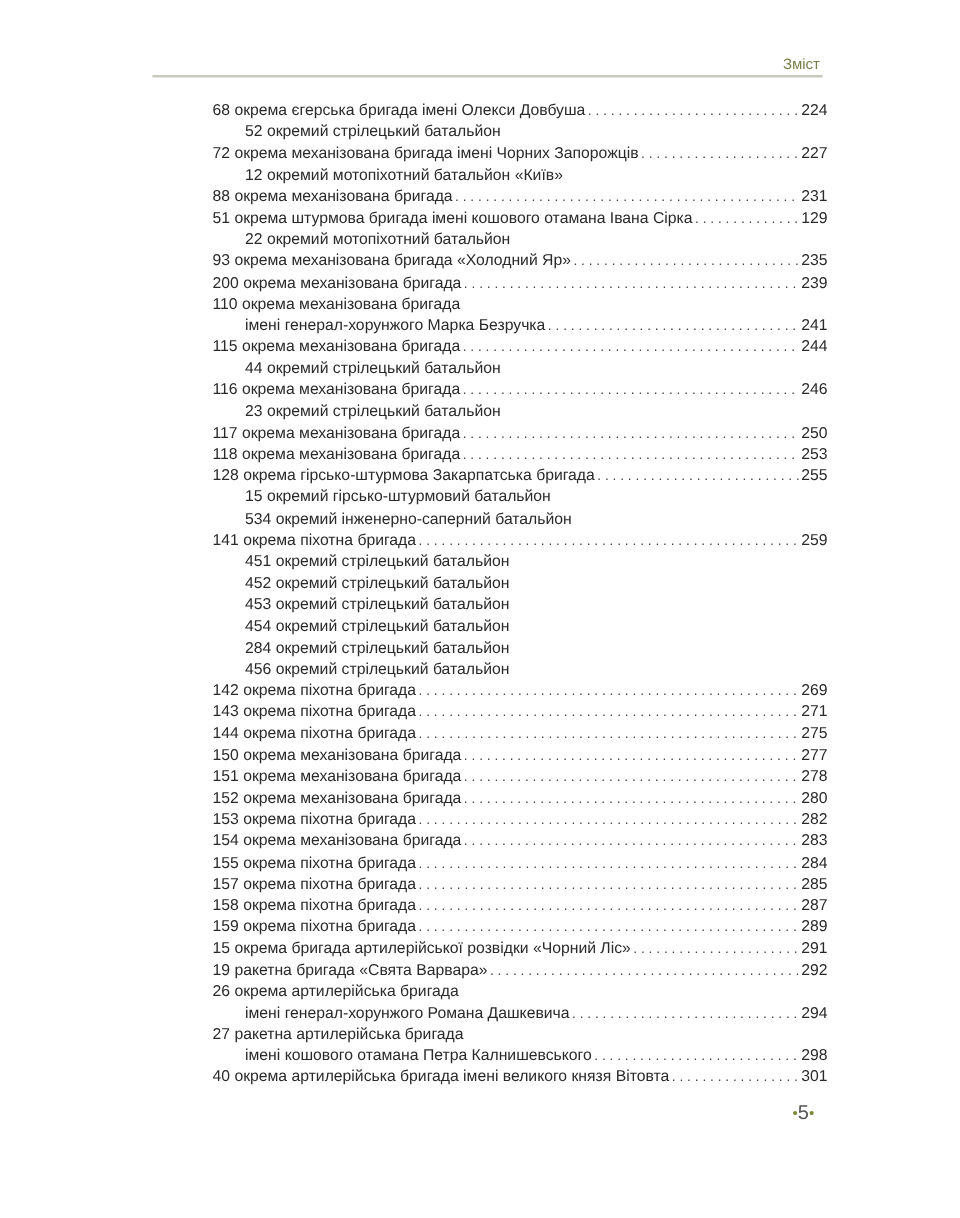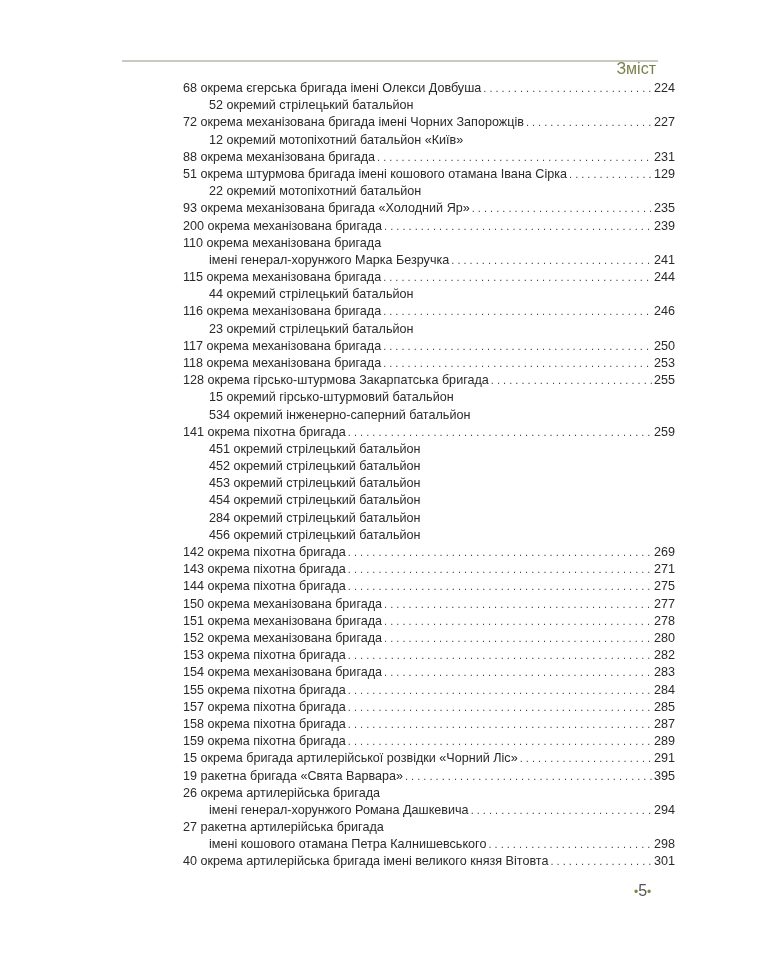--- a/index.html
+++ b/index.html
@@ -1,22 +1,22 @@
 <!DOCTYPE html>
 <html><head>
 <meta charset="utf-8">
 <style>
   html, body { margin:0; padding:0; background:#fff; }
   body { width:768px; height:974px; position:relative; overflow:hidden;
          font-family:"Liberation Sans", sans-serif; color:#2a2a2a; }
-  .header-title { position:absolute; right:112px; top:60px; font-size:16px; color:#7a7f4a; }
+  .header-title { position:absolute; right:112px; top:44px; font-size:12px; color:#7a7f4a; }
   .header-rule { position:absolute; left:122px; right:110px; top:60px; height:2px; background:#c9c9bd; }
-  .toc { position:absolute; left:170px; top:80px; width:492px;margin-left:13px; }
+  .toc { position:absolute; left:170px; top:80px; width:492px; }
   .row { display:flex; align-items:baseline; height:17.2px; font-size:12.6px; line-height:17.2px; white-space:nowrap; }
-  .row.sub { padding-left:26px;align-items:flex-end; }
+  .row.sub { padding-left:26px; }
   .label { flex:0 0 auto; }
   .dots { flex:1 1 auto; overflow:hidden; margin:0 2px; color:#444; letter-spacing:2.6px; font-size:11px; }
   .dots::after { content:". . . . . . . . . . . . . . . . . . . . . . . . . . . . . . . . . . . . . . . . . . . . . . . . . . . . . . . . . . . . . . . . . . . . . . . . . . . . . . . . . . . ."; letter-spacing:0; }
   .page { flex:0 0 auto; }
   .pageno { position:absolute; left:634px; top:882px; font-size:16px; color:#555; }
   .pageno .dot { color:#7a8a3a; font-size:12px; vertical-align:middle; }
 </style>
 </head>
 <body>
 
@@ -192,21 +192,21 @@
       <span class="page">289</span>
     </div>
     <div class="row">
       <span class="label">15 окрема бригада артилерійської розвідки «Чорний Ліс»</span>
       <span class="dots"></span>
       <span class="page">291</span>
     </div>
     <div class="row">
       <span class="label">19 ракетна бригада «Свята Варвара»</span>
       <span class="dots"></span>
-      <span class="page">395</span>
+      <span class="page">292</span>
     </div>
     <div class="row">
       <span class="label">26 окрема артилерійська бригада</span>
     </div>
     <div class="row sub">
       <span class="label">імені генерал-хорунжого Романа Дашкевича</span>
       <span class="dots"></span>
       <span class="page">294</span>
     </div>
     <div class="row">

